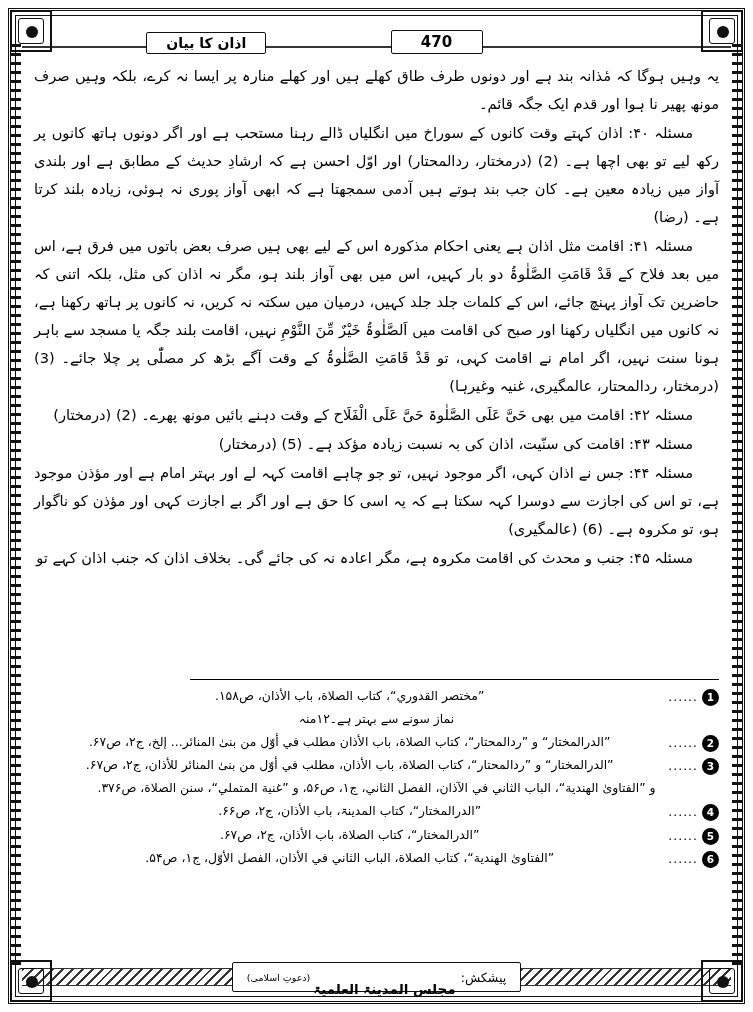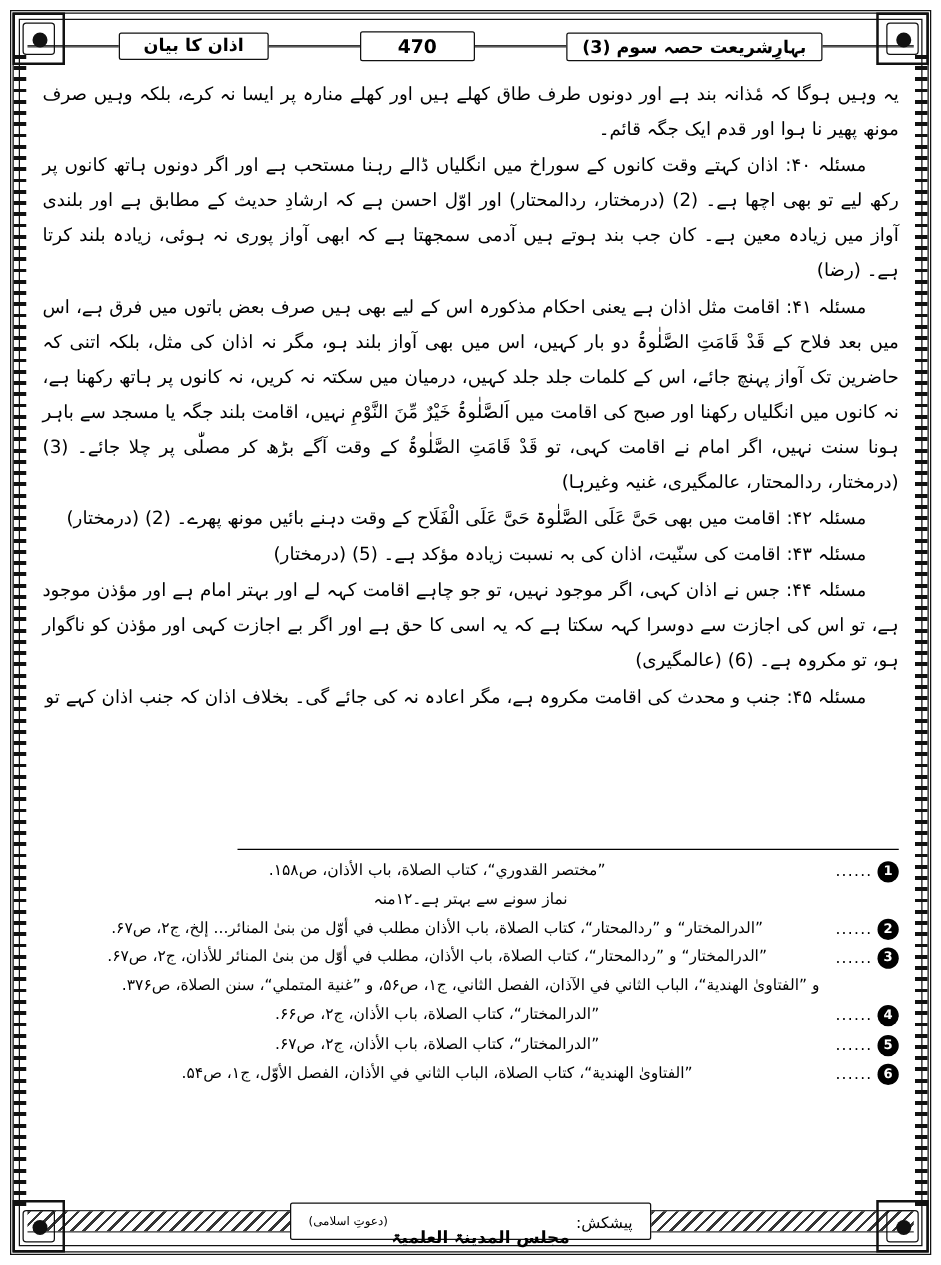--- a/index.html
+++ b/index.html
@@ -68,21 +68,21 @@
   .corner.tr { right: 10px; top: 10px; }
   .corner.bl { left: 10px; bottom: 10px; }
   .corner.br { right: 10px; bottom: 10px; }
 
   
   .header-band {
     position: absolute;
     left: 22px; right: 22px; top: 20px;
     height: 34px;
     display: flex;
-    align-items: center;
+    align-items: flex-end;
   }
   .band-orn {
     flex: 1 1 auto;
     border-top: 1px solid #111;
     border-bottom: 1px solid #111;
     background-image:
       repeating-linear-gradient(135deg, #111 0 2px, transparent 2px 7px);
     opacity: .85;
     margin: 6px 0;
   }
@@ -211,21 +211,20 @@
   <div class="corner tr"></div>
   <div class="corner bl"></div>
   <div class="corner br"></div>
 
   <div class="header-band">
     <div class="band-orn"></div>
     <div class="band-cell chapter">اذان کا بیان</div>
     <div class="band-orn"></div>
     <div class="band-cell pageno">470</div>
     <div class="band-orn"></div>
-    <div class="band-cell title">بہارِشریعت حصہ سوم (3)</div>
     <div class="band-orn"></div>
   </div>
 
   <div class="content">
     <p class="para">یہ وہیں ہوگا کہ مٔذانہ بند ہے اور دونوں طرف طاق کھلے ہیں اور کھلے منارہ پر ایسا نہ کرے، بلکہ وہیں صرف مونھ پھیر نا ہوا اور قدم ایک جگہ قائم۔</p>
     <p class="para indent">مسئلہ ۴۰:  اذان کہتے وقت کانوں کے سوراخ میں انگلیاں ڈالے رہنا مستحب ہے اور اگر دونوں ہاتھ کانوں پر رکھ لیے تو بھی اچھا ہے۔ (2) (درمختار، ردالمحتار) اور اوّل احسن ہے کہ ارشادِ حدیث کے مطابق ہے اور بلندی آواز میں زیادہ معین ہے۔ کان جب بند ہوتے ہیں آدمی سمجھتا ہے کہ ابھی آواز پوری نہ ہوئی، زیادہ بلند کرتا ہے۔ (رضا)</p>
     <p class="para indent">مسئلہ ۴۱:  اقامت مثل اذان ہے یعنی احکام مذکورہ اس کے لیے بھی ہیں صرف بعض باتوں میں فرق ہے، اس میں بعد فلاح کے قَدْ قَامَتِ الصَّلٰوۃُ دو بار کہیں، اس میں بھی آواز بلند ہو، مگر نہ اذان کی مثل، بلکہ اتنی کہ حاضرین تک آواز پہنچ جائے، اس کے کلمات جلد جلد کہیں، درمیان میں سکتہ نہ کریں، نہ کانوں پر ہاتھ رکھنا ہے، نہ کانوں میں انگلیاں رکھنا اور صبح کی اقامت میں اَلصَّلٰوۃُ خَیْرٌ مِّنَ النَّوْمِ نہیں، اقامت بلند جگہ یا مسجد سے باہر ہونا سنت نہیں، اگر امام نے اقامت کہی، تو قَدْ قَامَتِ الصَّلٰوۃُ کے وقت آگے بڑھ کر مصلّٰی پر چلا جائے۔ (3) (درمختار، ردالمحتار، عالمگیری، غنیہ وغیرہا)</p>
     <p class="para indent">مسئلہ ۴۲:  اقامت میں بھی حَیَّ عَلَی الصَّلٰوۃ حَیَّ عَلَی الْفَلَاح کے وقت دہنے بائیں مونھ پھرے۔ (2) (درمختار)</p>
     <p class="para indent">مسئلہ ۴۳:  اقامت کی سنّیت، اذان کی بہ نسبت زیادہ مؤکد ہے۔ (5) (درمختار)</p>
     <p class="para indent">مسئلہ ۴۴:  جس نے اذان کہی، اگر موجود نہیں، تو جو چاہے اقامت کہہ لے اور بہتر امام ہے اور مؤذن موجود ہے، تو اس کی اجازت سے دوسرا کہہ سکتا ہے کہ یہ اسی کا حق ہے اور اگر بے اجازت کہی اور مؤذن کو ناگوار ہو، تو مکروہ ہے۔ (6) (عالمگیری)</p>
@@ -254,21 +253,21 @@
       <span class="fn-num">3</span>
       <span class="fn-dots">......</span>
       <span class="fn-text">”الدرالمختار“ و ”ردالمحتار“، كتاب الصلاة، باب الأذان، مطلب في أوّل من بنیٰ المنائر للأذان، ج۲، ص۶۷.</span>
     </div>
 
     <div class="fn-center">و ”الفتاویٰ الهندية“، الباب الثاني في الآذان، الفصل الثاني، ج۱، ص۵۶، و ”غنیة المتملي“، سنن الصلاة، ص۳۷۶.</div>
 
     <div class="fn-row">
       <span class="fn-num">4</span>
       <span class="fn-dots">......</span>
-      <span class="fn-text">”الدرالمختار“، كتاب الصلاة، باب الأذان، ج۲، ص۶۶.</span>
+      <span class="fn-text">”الدرالمختار“، كتاب المدینۃ، باب الأذان، ج۲، ص۶۶.</span>
     </div>
 
     <div class="fn-row">
       <span class="fn-num">5</span>
       <span class="fn-dots">......</span>
       <span class="fn-text">”الدرالمختار“، كتاب الصلاة، باب الأذان، ج۲، ص۶۷.</span>
     </div>
 
     <div class="fn-row">
       <span class="fn-num">6</span>

